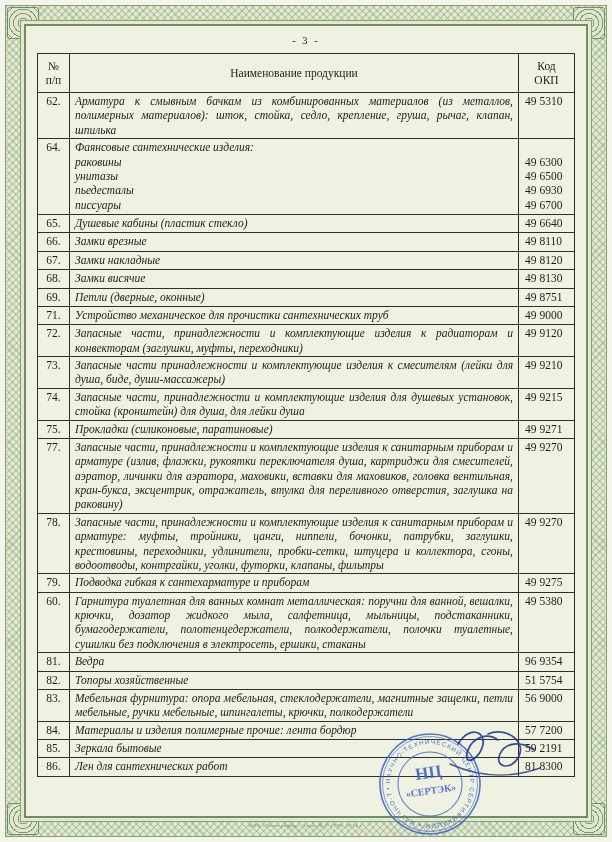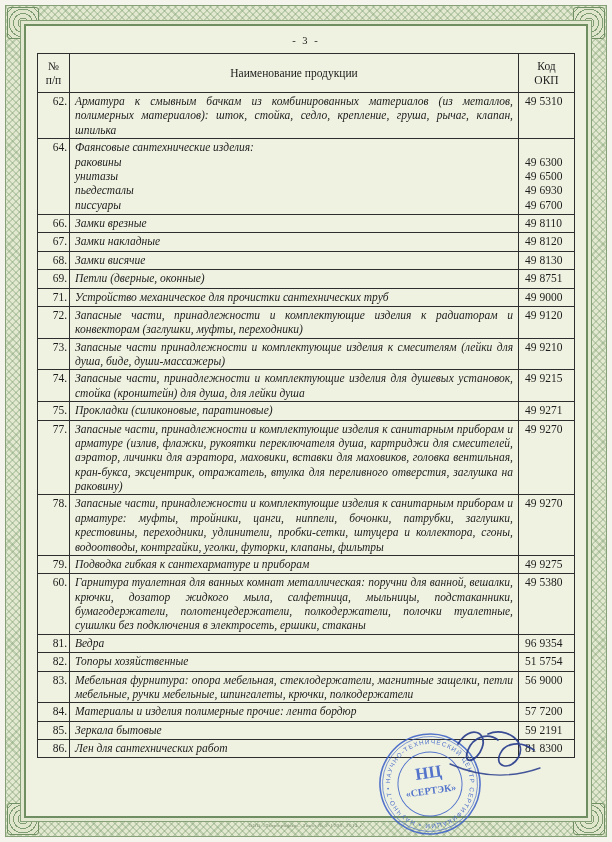--- a/index.html
+++ b/index.html
@@ -48,21 +48,21 @@
     font-size:11.5px;line-height:1.25;
     padding:1px 5px;
     vertical-align:top;
   }
   .products th{
     font-weight:normal;text-align:center;vertical-align:middle;
     white-space:pre-line;padding:4px 2px;height:30px;
   }
   col.c-num{width:32px}
   col.c-code{width:56px}
-  td.num{text-align:right;padding:1px 2px;}
+  td.num{text-align:center;padding:1px 2px;}
   td.name{text-align:justify;white-space:pre-line;font-style:italic;}
   td.code{white-space:pre-line;padding:1px 2px 2px 6px;}
 
   .stamp-wrap{position:absolute;left:330px;top:716px;width:220px;height:124px;pointer-events:none;}
   .imprint{
     position:absolute;bottom:8px;left:0;width:100%;
     text-align:center;font-size:5px;color:#7d8c6e;letter-spacing:.5px;
   }
 </style>
 </head>
@@ -105,20 +105,25 @@
           <td class="name">Фаянсовые сантехнические изделия:
 раковины
 унитазы
 пьедесталы
 писсуары</td>
           <td class="code">
 49 6300
 49 6500
 49 6930
 49 6700</td>
+        </tr>
+        <tr>
+          <td class="num">65.</td>
+          <td class="name">Душевые кабины (пластик стекло)</td>
+          <td class="code">49 6640</td>
         </tr>
         <tr>
           <td class="num">66.</td>
           <td class="name">Замки врезные</td>
           <td class="code">49 8110</td>
         </tr>
         <tr>
           <td class="num">67.</td>
           <td class="name">Замки накладные</td>
           <td class="code">49 8120</td>

